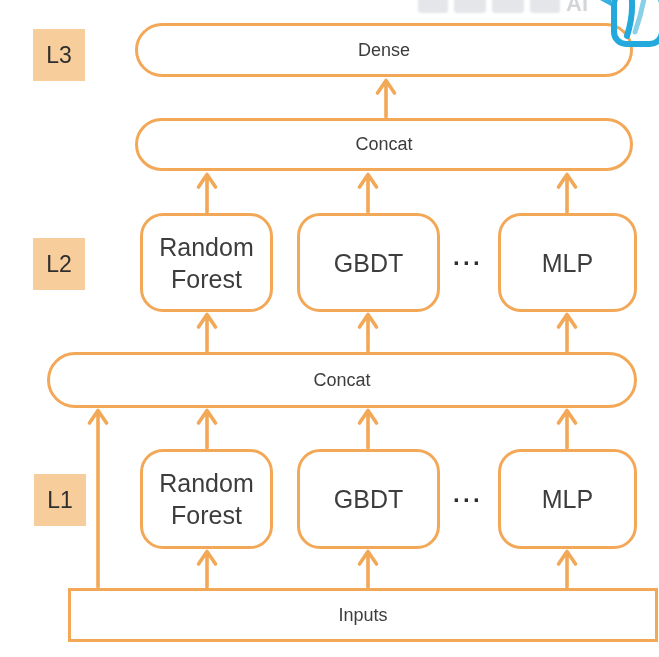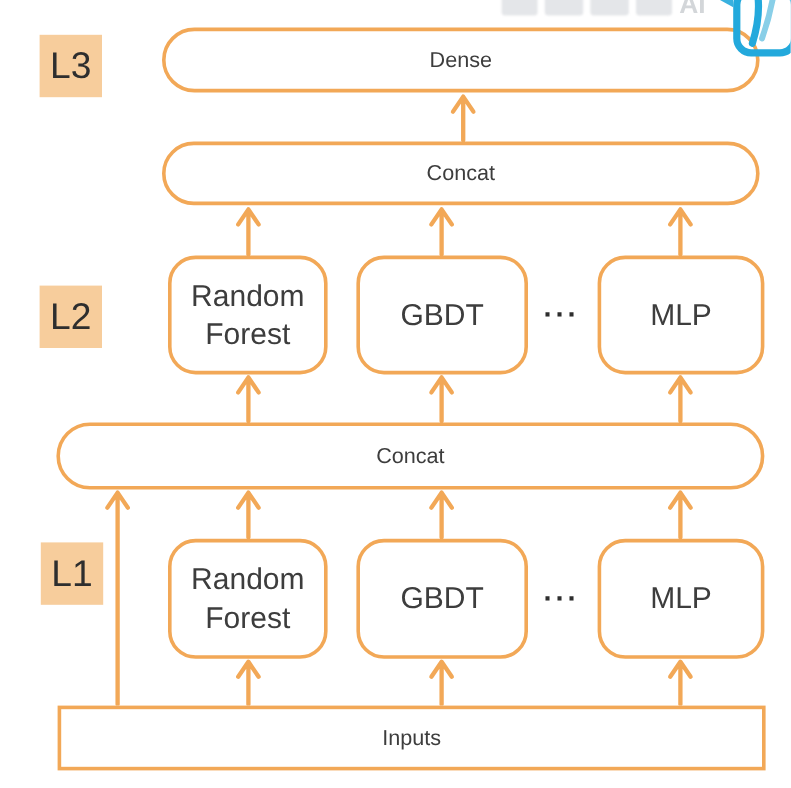--- a/index.html
+++ b/index.html
@@ -6,32 +6,32 @@
   .canvas{
     position:relative;width:659px;height:657px;background:#ffffff;
     overflow:hidden;
     font-family:"Liberation Sans", sans-serif;
     color:#3d3d3d;
   }
   .badge{
     position:absolute;width:52px;height:52px;
     background:var(--badge-bg,#f7cd9c);
     display:flex;align-items:center;justify-content:center;
-    font-size:31px;color:#2e2e2e;
+    font-size:23px;color:#2e2e2e;
   }
   .box{
     position:absolute;box-sizing:border-box;
     border:3px solid var(--orange,#f2a857);
     background:#ffffff;
     display:flex;align-items:center;justify-content:center;
     text-align:center;font-size:18px;color:#3d3d3d;
   }
   .pill{border-radius:27px;}
   .small{border-radius:23px;font-size:25px;line-height:1.28;padding:0 8px;}
-  .rect{border-radius:0;}
+  .rect{border-radius:0;margin-left:20px;}
   .dots{
     position:absolute;font-size:24px;font-weight:bold;color:#2e2e2e;
     letter-spacing:2px;transform:translate(-50%,-50%);
   }
   #arrow-layer{position:absolute;left:0;top:0;pointer-events:none;}
   
   .wm{position:absolute;left:418px;top:-6px;width:245px;height:52px;}
   .wm-blob{
     position:absolute;top:2px;height:17px;border-radius:3px;
     background:rgba(185,190,196,0.38);filter:blur(1px);
@@ -59,21 +59,21 @@
       <path d="M 207 448 L 207 411 M 198.5 423 L 207 410.5 L 215.5 423" fill="none" stroke="#f2a857" stroke-width="3.6" stroke-linecap="round" stroke-linejoin="round"></path>
       <path d="M 368 448 L 368 411 M 359.5 423 L 368 410.5 L 376.5 423" fill="none" stroke="#f2a857" stroke-width="3.6" stroke-linecap="round" stroke-linejoin="round"></path>
       <path d="M 567 448 L 567 411 M 558.5 423 L 567 410.5 L 575.5 423" fill="none" stroke="#f2a857" stroke-width="3.6" stroke-linecap="round" stroke-linejoin="round"></path>
       <path d="M 207 587 L 207 552 M 198.5 564 L 207 551.5 L 215.5 564" fill="none" stroke="#f2a857" stroke-width="3.6" stroke-linecap="round" stroke-linejoin="round"></path>
       <path d="M 368 587 L 368 552 M 359.5 564 L 368 551.5 L 376.5 564" fill="none" stroke="#f2a857" stroke-width="3.6" stroke-linecap="round" stroke-linejoin="round"></path>
       <path d="M 567 587 L 567 552 M 558.5 564 L 567 551.5 L 575.5 564" fill="none" stroke="#f2a857" stroke-width="3.6" stroke-linecap="round" stroke-linejoin="round"></path>
     </svg>
 
   <div class="badge" style="left:33px;top:29px">L3</div>
   <div class="badge" style="left:33px;top:238px">L2</div>
-  <div class="badge" style="left:34px;top:452px">L1</div>
+  <div class="badge" style="left:34px;top:474px">L1</div>
 
   <div class="box pill" style="left:135px;top:23px;width:498px;height:54px">Dense</div>
 
   <div class="box pill" style="left:135px;top:118px;width:498px;height:53px">Concat</div>
 
   <div class="box small" style="left:140px;top:213px;width:133px;height:99px">Random Forest</div>
   <div class="box small" style="left:297px;top:213px;width:143px;height:99px">GBDT</div>
   <div class="dots" style="left:468px;top:263px">···</div>
   <div class="box small" style="left:498px;top:213px;width:139px;height:99px">MLP</div>
 

